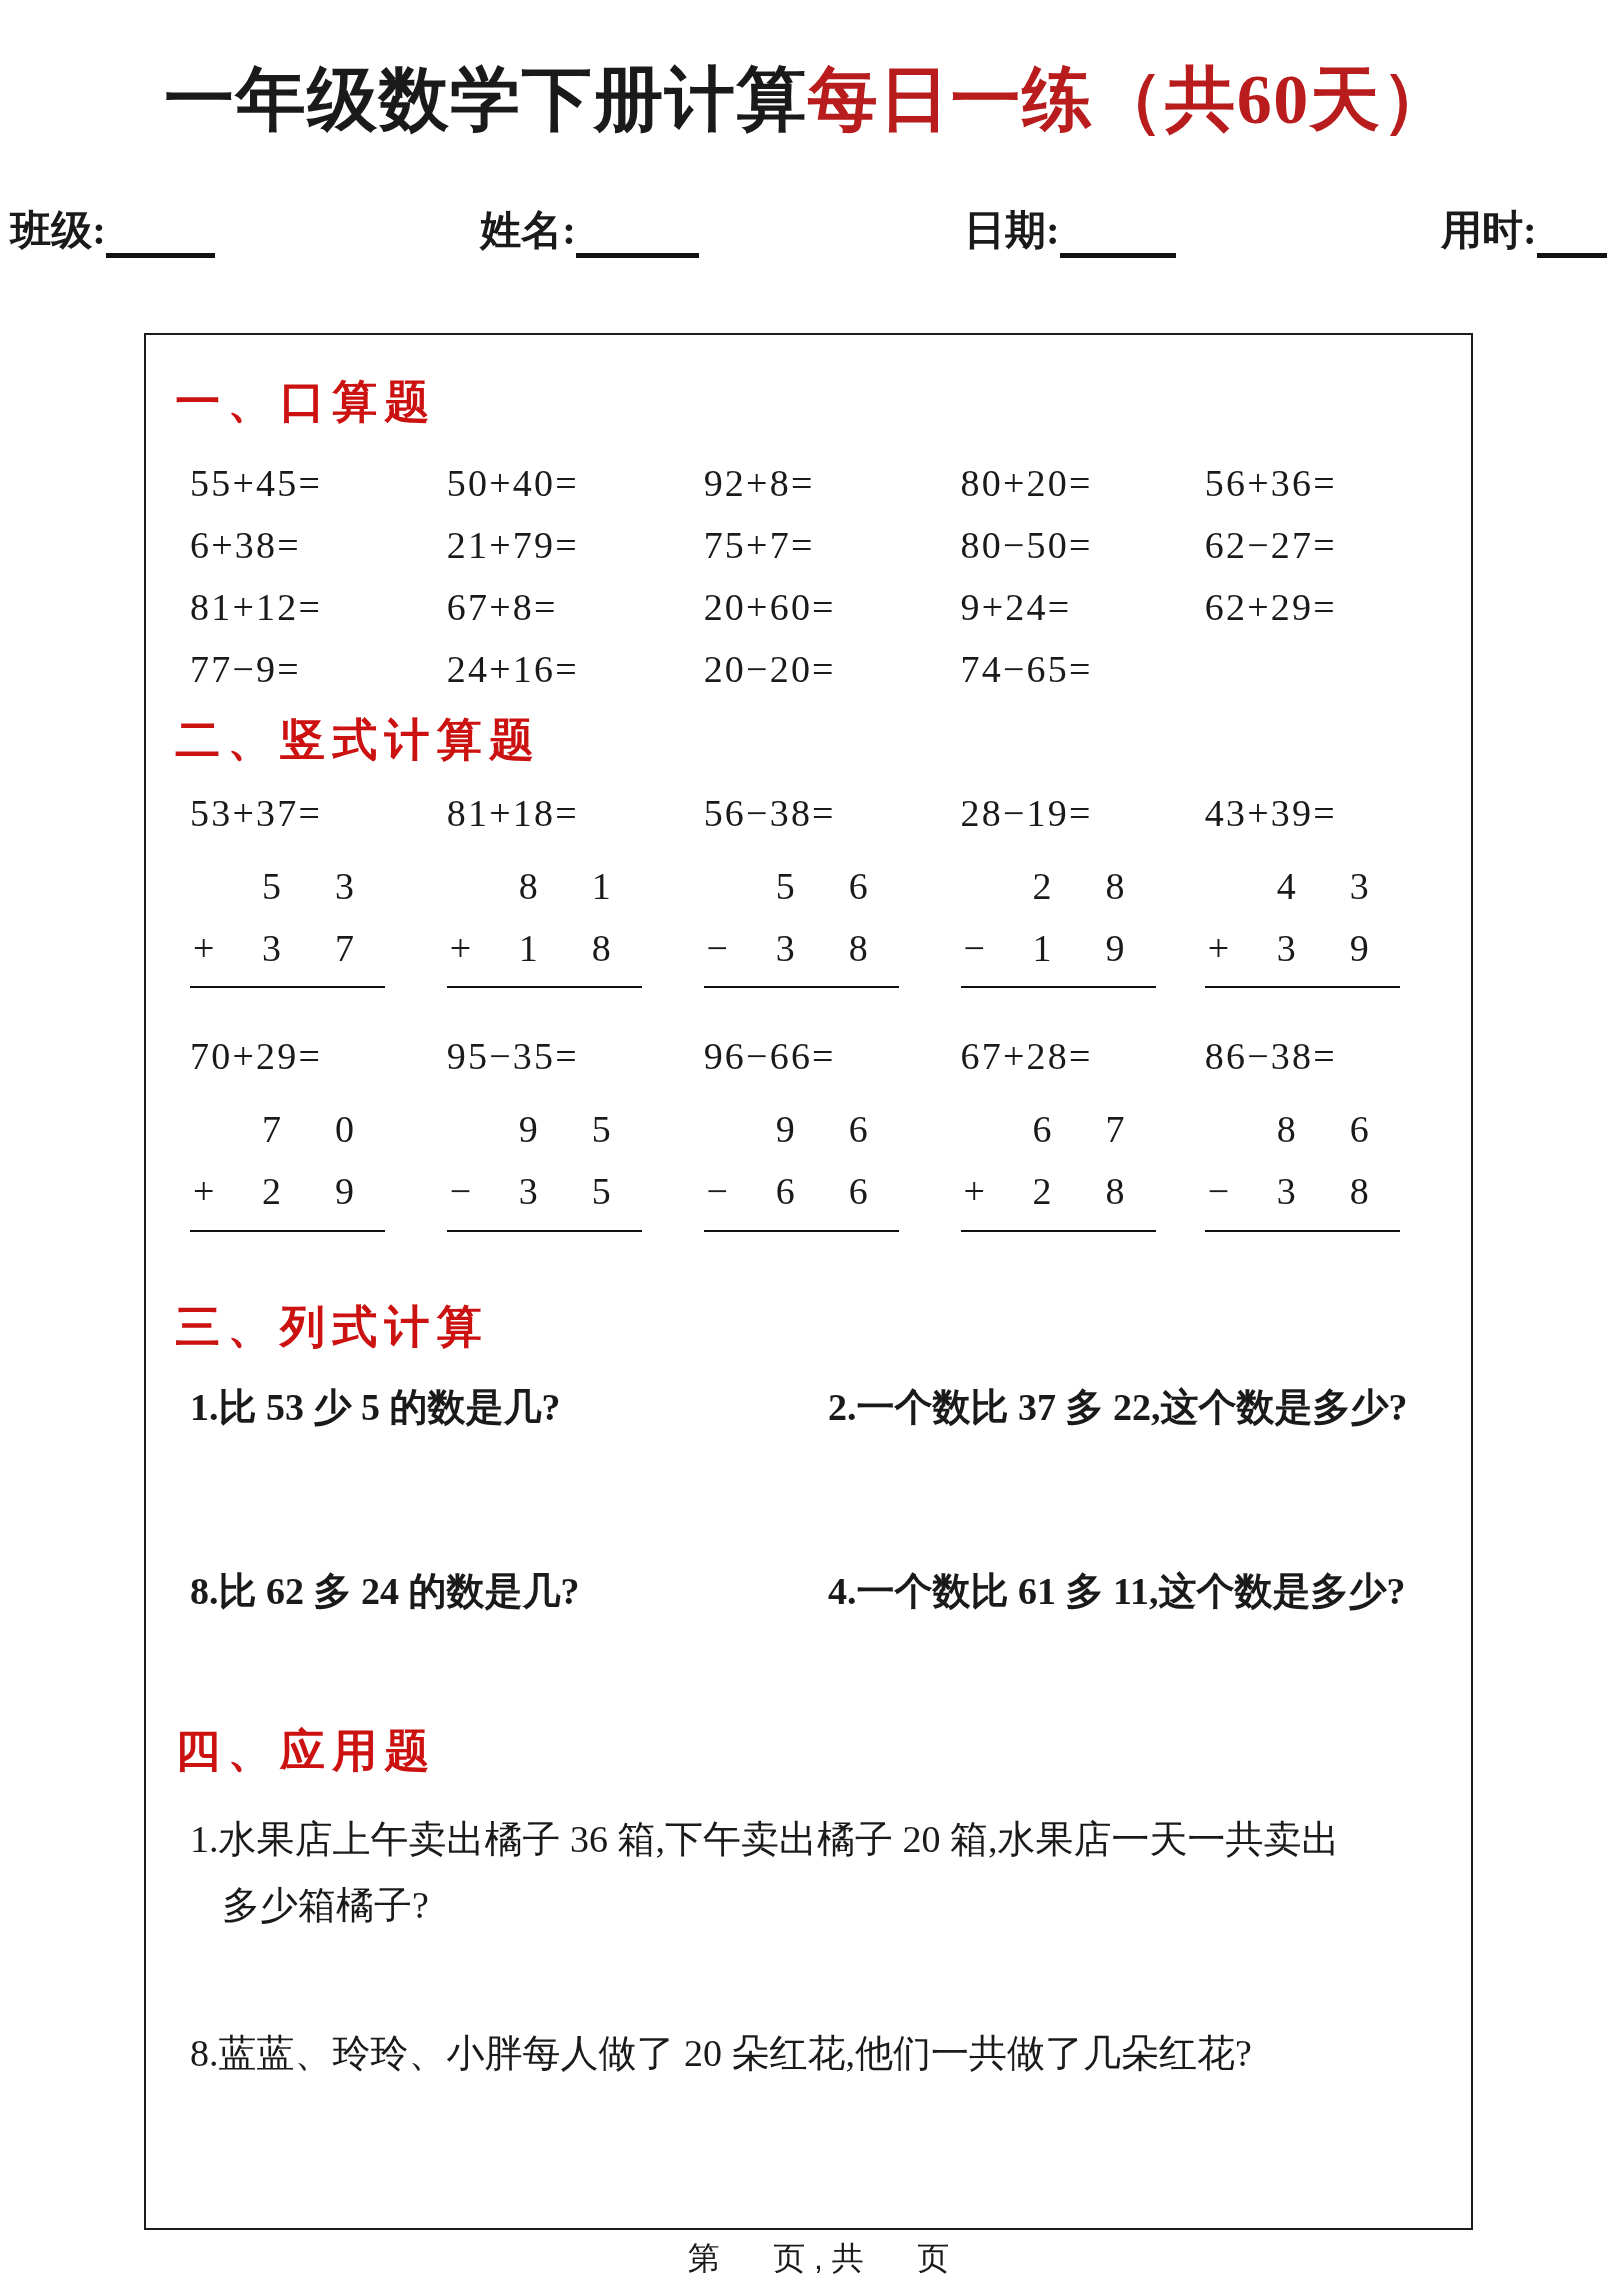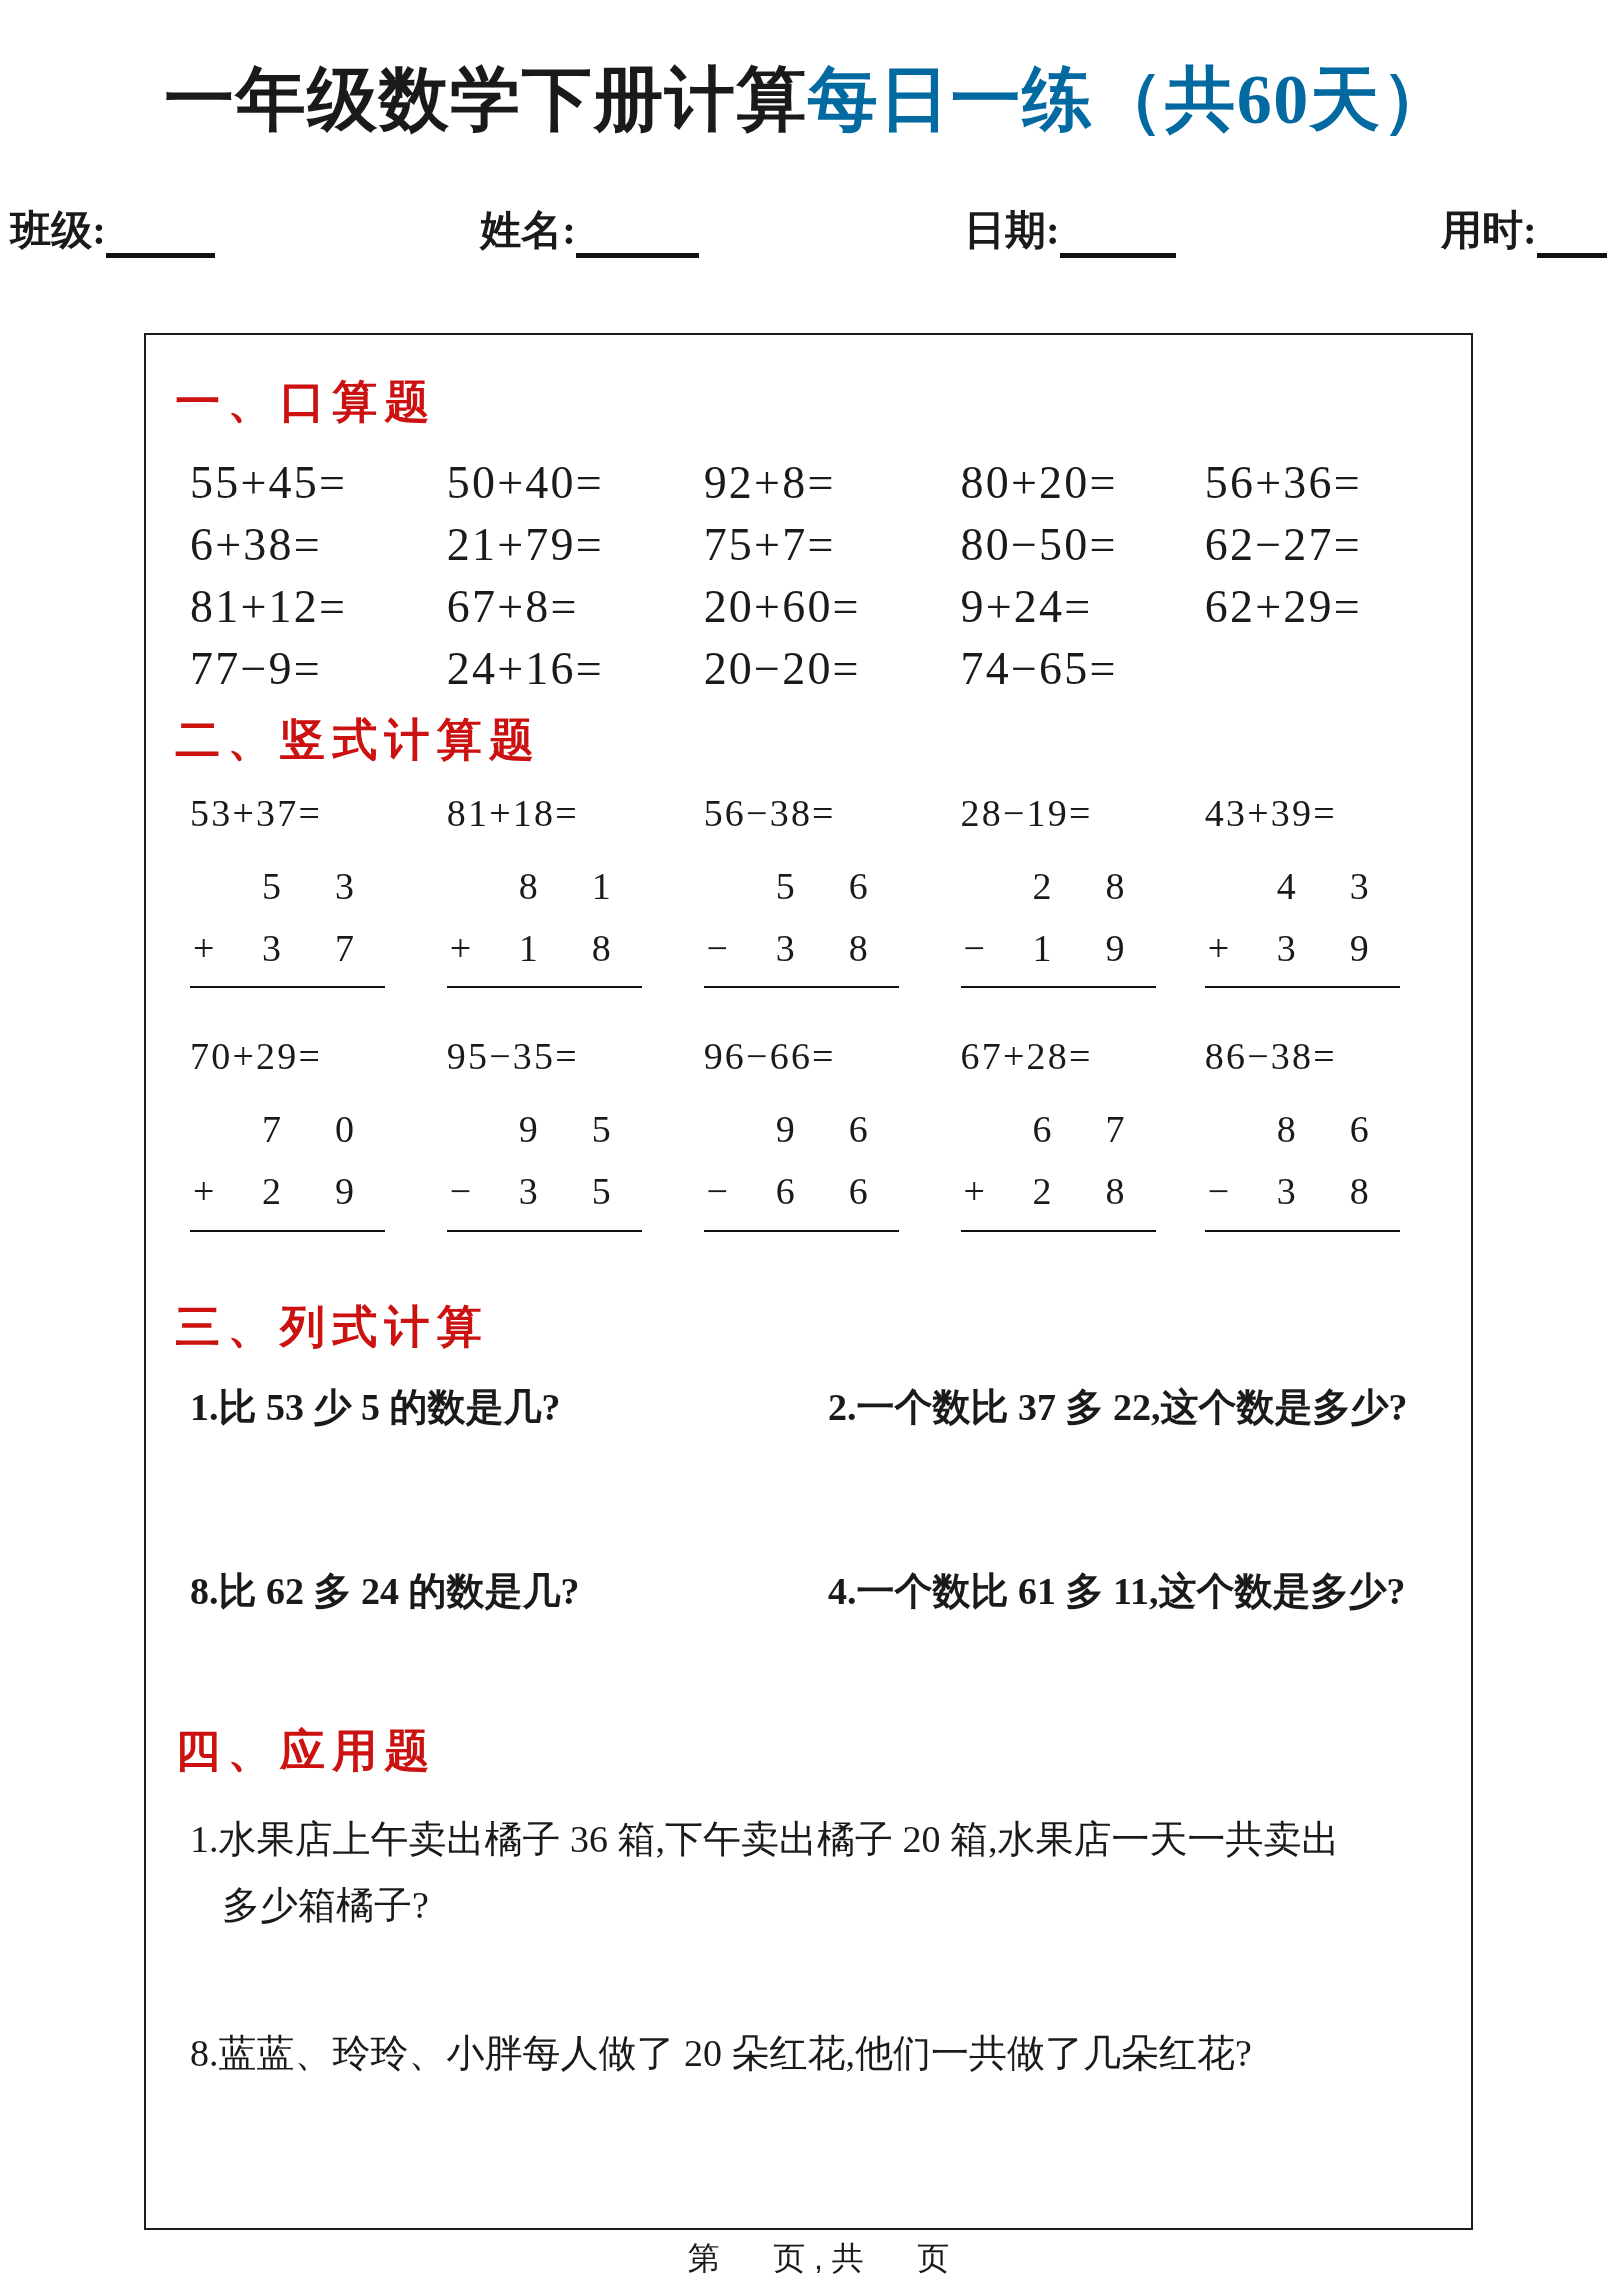--- a/index.html
+++ b/index.html
@@ -12,21 +12,21 @@
     overflow: hidden;
   }
   .page-title {
     margin-top: 53px;
     text-align: center;
     font-size: 70px;
     font-weight: bold;
     letter-spacing: 1.5px;
     white-space: nowrap;
   }
-  .page-title .red-part { color: #0369a1; }
+  .page-title .red-part { color: #b91c1c; }
 
   .header-fields {
     margin-top: 56px;
     display: flex;
     justify-content: space-between;
     align-items: flex-end;
     font-size: 41px;
     font-weight: bold;
   }
   .field { display: flex; align-items: flex-end; margin: 0 10.3px; }
@@ -57,21 +57,21 @@
   }
   .sec-title.t1 { margin-top: 17.6px; }
   .sec-title.t2 { margin-top: 10.3px; }
   .sec-title.t3 { margin-top: 65px; }
   .sec-title.t4 { margin-top: 104px; }
 
   .oral-grid {
     margin: 20.5px 0 0 22px;
     display: grid;
     grid-template-columns: 1.02fr 1.02fr 1.02fr 0.97fr 0.97fr;
-    font-size: 46px;
+    font-size: 38px;
     line-height: 62px;
     letter-spacing: 2.2px;
     white-space: nowrap;
   }
 
   .vrow {
     margin: 17.6px 0 0 22px;
     display: grid;
     grid-template-columns: 1.02fr 1.02fr 1.02fr 0.97fr 0.97fr;
   }

